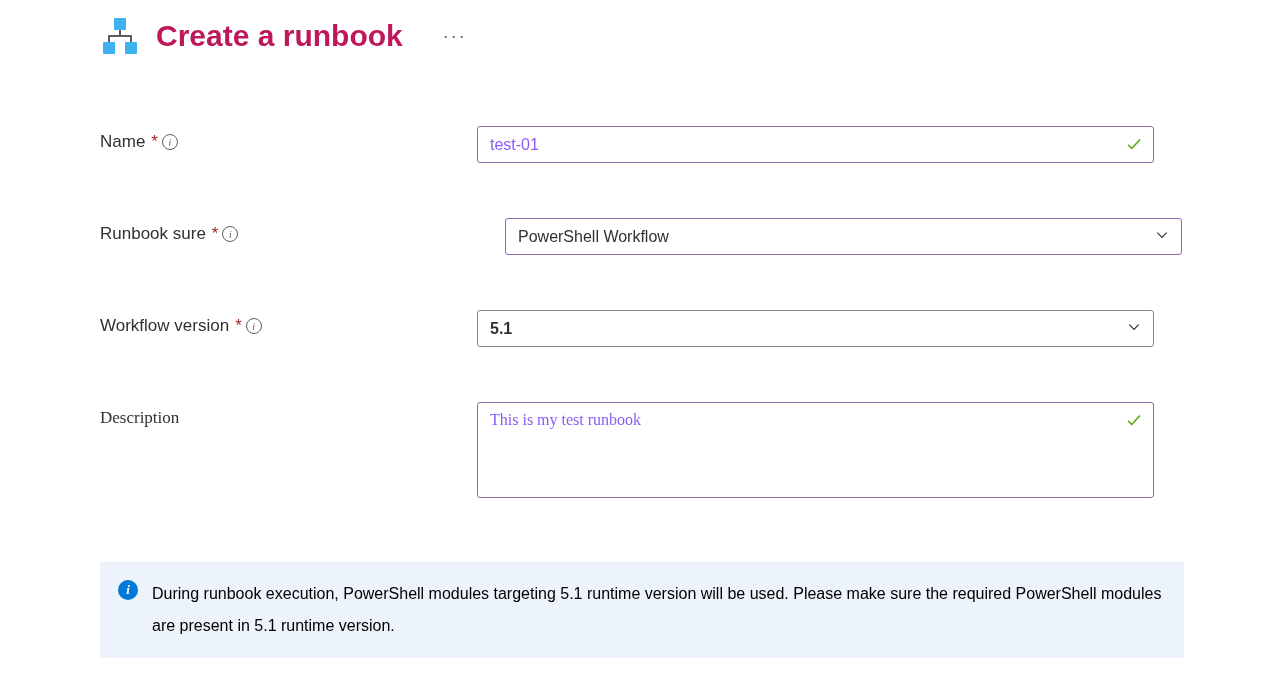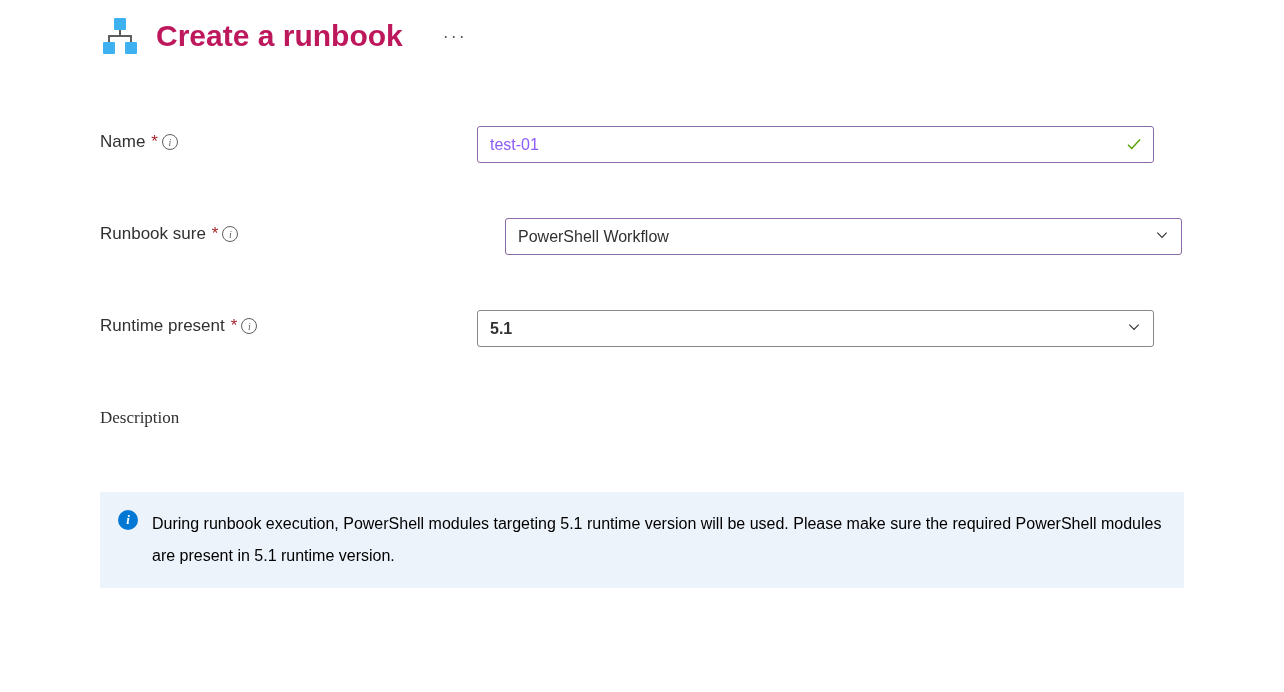--- a/index.html
+++ b/index.html
@@ -237,38 +237,48 @@
         <svg viewBox="0 0 24 24" fill="none" stroke="#323130" stroke-width="2">
           <polyline points="4 8 12 16 20 8"></polyline>
         </svg>
       </span>
     </div>
   </div>
 </div>
 
 <div class="form-row">
   <div class="label-col">
-    <span>Runtime present</span>
+    <span>Workflow version</span>
     <span class="required-star">*</span>
     <span class="info-icon">i</span>
   </div>
   <div class="input-col">
     <div class="select-wrapper plain">
       <div class="select-display">5.1</div>
       <span class="chevron">
         <svg viewBox="0 0 24 24" fill="none" stroke="#323130" stroke-width="2">
           <polyline points="4 8 12 16 20 8"></polyline>
         </svg>
       </span>
     </div>
   </div>
 </div>
 
 <div class="form-row tall">
   <div class="label-col">
     <span>Description</span>
   </div>
+  <div class="input-col">
+    <div class="input-wrapper validated">
+      <textarea class="textarea-input" style="">This is my test runbook</textarea>
+      <span class="checkmark">
+        <svg viewBox="0 0 24 24" fill="none" stroke="currentColor" stroke-width="2">
+          <polyline points="4 13 9 18 20 6"></polyline>
+        </svg>
+      </span>
+    </div>
+  </div>
 </div>
 
 <div class="info-banner">
   <div class="info-banner-icon">i</div>
   <div class="info-banner-text">During runbook execution, PowerShell modules targeting 5.1 runtime version will be used. Please make sure the required PowerShell modules are present in 5.1 runtime version.</div>
 </div>
 
 </body></html>

